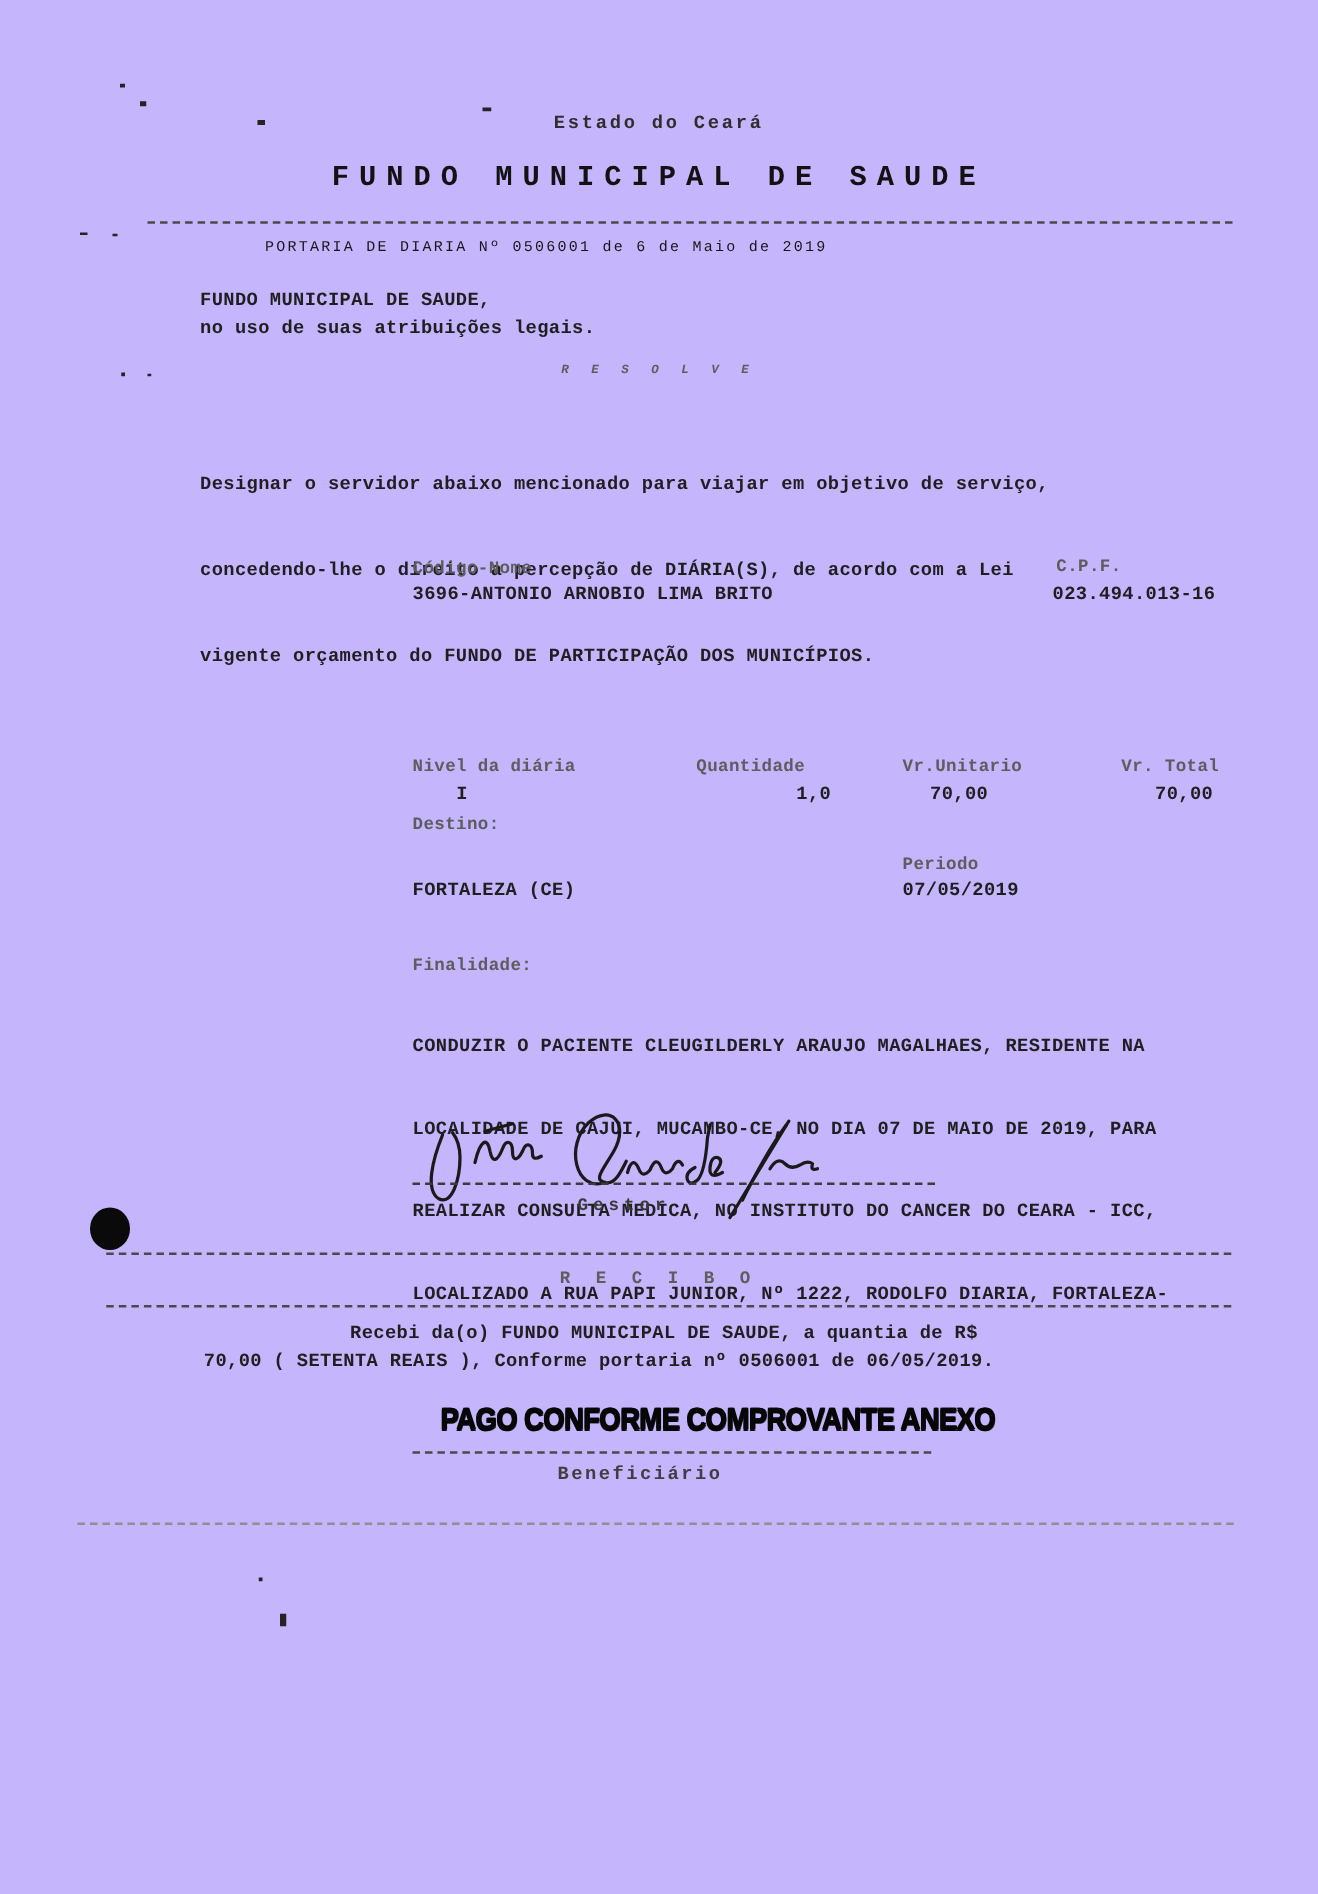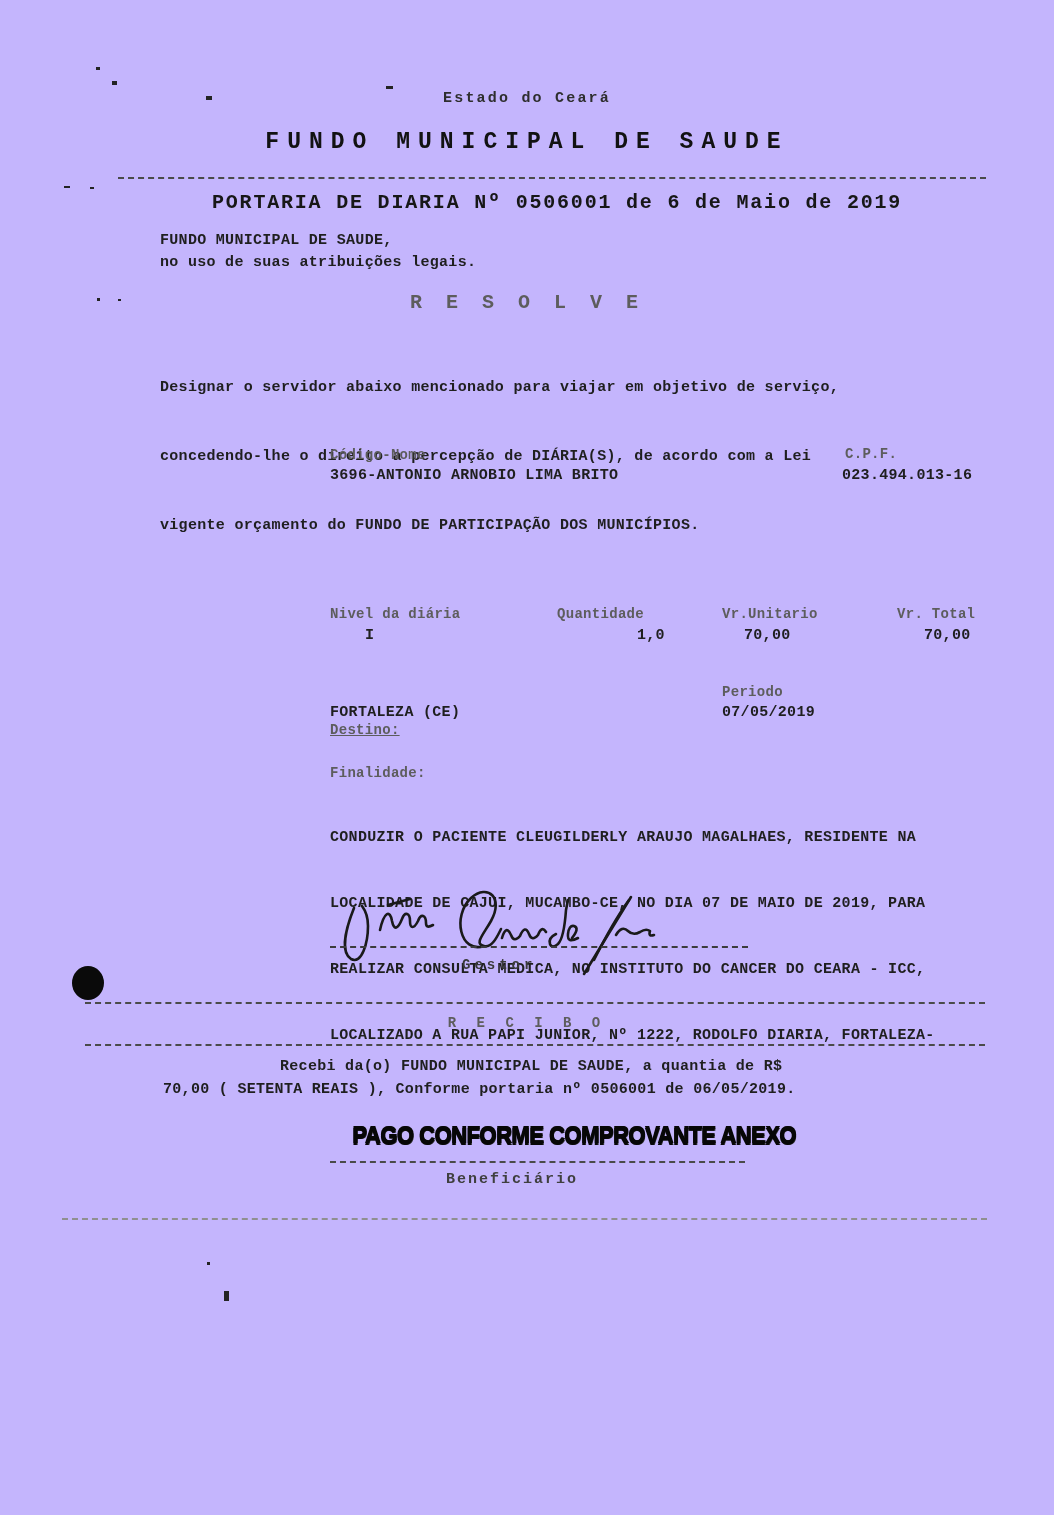--- a/index.html
+++ b/index.html
@@ -39,26 +39,26 @@
   <div class="speck" style="left:90px;top:187px;width:4px;height:2px;"></div>
   <div class="speck" style="left:97px;top:298px;width:3px;height:3px;"></div>
   <div class="speck" style="left:118px;top:299px;width:3px;height:2px;"></div>
 
   <div class="abs center" style="top:90px;font-size:15px;font-weight:700;letter-spacing:2.2px;color:#2e2e2e;">Estado do Ceará</div>
 
   <div class="abs center" style="top:129px;font-size:23px;font-weight:700;letter-spacing:8px;color:#121212;">FUNDO MUNICIPAL DE SAUDE</div>
 
   <div class="dash" style="top:177px;left:118px;width:868px;"></div>
 
-  <div class="abs" style="top:191px;left:212px;font-size:20px;font-weight:700;letter-spacing:1.8px;color:#171717;">PORTARIA DE DIARIA Nº 0506001 de 6 de Maio de 2019</div>
+  <div class="abs" style="top:191px;left:212px;font-size:12px;font-weight:400;letter-spacing:1.8px;color:#171717;">PORTARIA DE DIARIA Nº 0506001 de 6 de Maio de 2019</div>
 
   <div class="abs ink" style="top:232px;left:160px;">FUNDO MUNICIPAL DE SAUDE,</div>
   <div class="abs ink" style="top:254px;left:160px;">no uso de suas atribuições legais.</div>
 
-  <div class="abs center" style="top:291px;font-size:20px;font-weight:700;letter-spacing:6px;color:#5d5d5d;">R E S O L V E</div>
+  <div class="abs center" style="top:291px;font-size:10px;font-weight:700;letter-spacing:6px;color:#5d5d5d;font-style:italic;">R E S O L V E</div>
 
   <div class="abs para" style="top:330px;left:160px;line-height:23px;">
     <div class="ink">Designar o servidor abaixo mencionado para viajar em objetivo de serviço,</div>
     <div class="ink">concedendo-lhe o direito a percepção de DIÁRIA(S), de acordo com a Lei</div>
     <div class="ink">vigente orçamento do FUNDO DE PARTICIPAÇÃO DOS MUNICÍPIOS.</div>
   </div>
 
   <div class="abs label" style="top:447px;left:330px;">Código-Nome</div>
   <div class="abs label" style="top:446px;left:845px;">C.P.F.</div>
   <div class="abs ink" style="top:467px;left:330px;">3696-ANTONIO ARNOBIO LIMA BRITO</div>
@@ -67,21 +67,21 @@
   <div class="abs label" style="top:606px;left:330px;">Nivel da diária</div>
   <div class="abs label" style="top:606px;left:557px;">Quantidade</div>
   <div class="abs label" style="top:606px;left:722px;">Vr.Unitario</div>
   <div class="abs label" style="top:606px;left:897px;">Vr. Total</div>
 
   <div class="abs ink" style="top:627px;left:365px;">I</div>
   <div class="abs ink" style="top:627px;left:637px;">1,0</div>
   <div class="abs ink" style="top:627px;left:744px;">70,00</div>
   <div class="abs ink" style="top:627px;left:924px;">70,00</div>
 
-  <div class="abs label" style="top:722px;left:330px;text-decoration:underline;">Destino:</div>
+  <div class="abs label" style="top:652px;left:330px;">Destino:</div>
   <div class="abs label" style="top:684px;left:722px;">Periodo</div>
   <div class="abs ink" style="top:704px;left:330px;">FORTALEZA (CE)</div>
   <div class="abs ink" style="top:704px;left:722px;">07/05/2019</div>
 
   <div class="abs label" style="top:765px;left:330px;">Finalidade:</div>
   <div class="abs para" style="top:783px;left:330px;line-height:22px;">
     <div class="ink">CONDUZIR O PACIENTE CLEUGILDERLY ARAUJO MAGALHAES, RESIDENTE NA</div>
     <div class="ink">LOCALIDADE DE CAJUI, MUCAMBO-CE, NO DIA 07 DE MAIO DE 2019, PARA</div>
     <div class="ink">REALIZAR CONSULTA MEDICA, NO INSTITUTO DO CANCER DO CEARA - ICC,</div>
     <div class="ink">LOCALIZADO A RUA PAPI JUNIOR, Nº 1222, RODOLFO DIARIA, FORTALEZA-</div>

